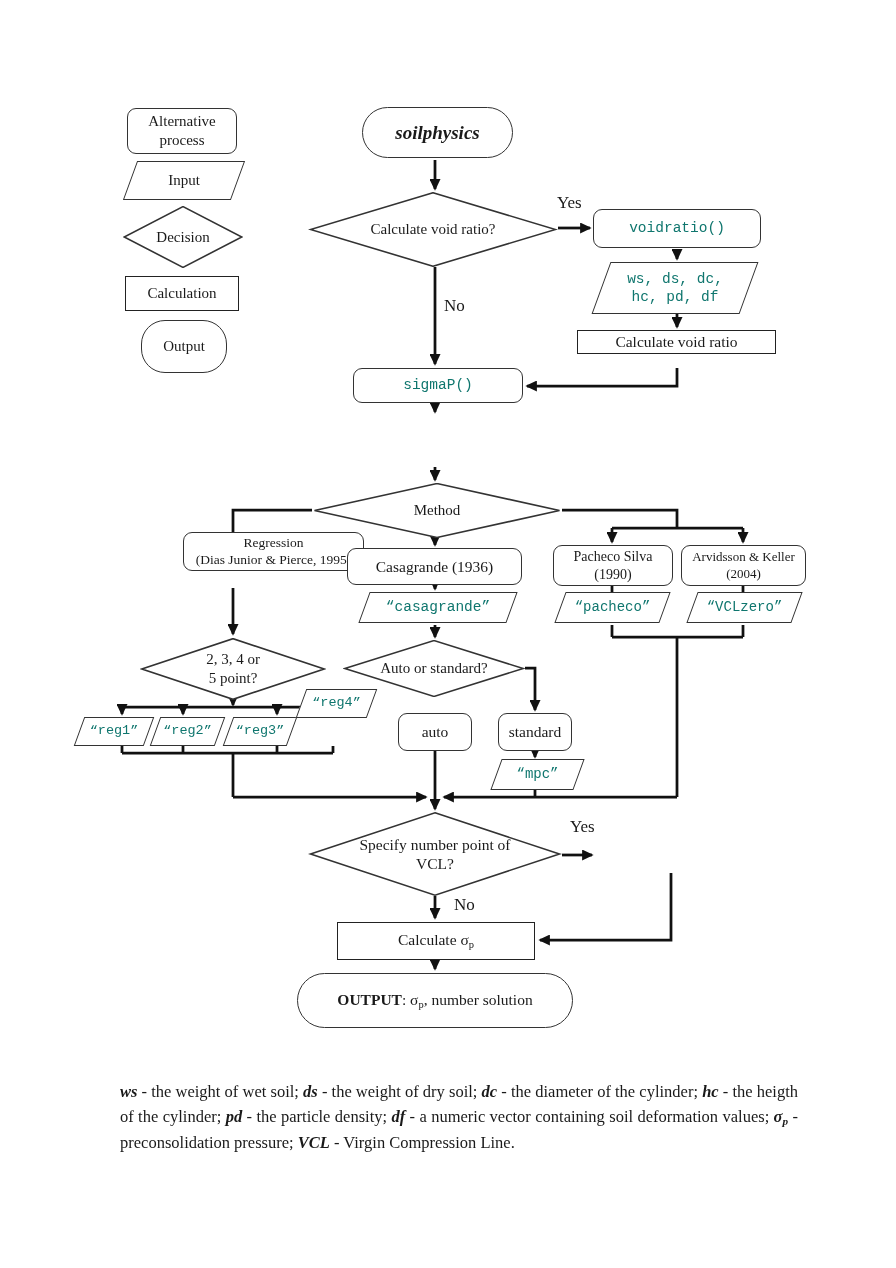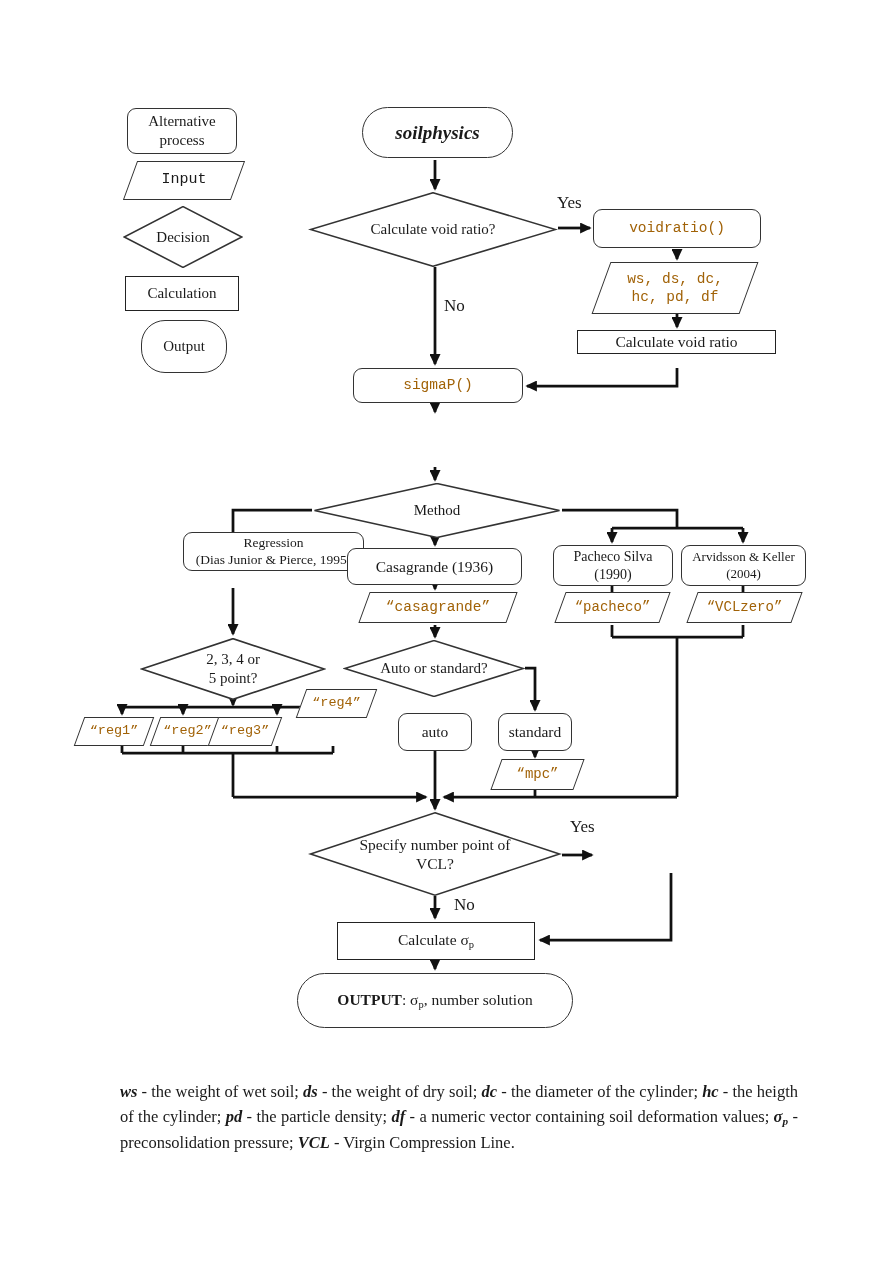--- a/index.html
+++ b/index.html
@@ -11,21 +11,21 @@
   .rounded{border:1.7px solid #333;border-radius:9px;}
   .rect{border:1.9px solid #222;}
   .stadium{border:1.8px solid #333;}
   .hollow{background:transparent;}
   .para .skew{position:absolute;left:9px;right:9px;top:0;bottom:0;background:#fff;
         border:1.6px solid #333;transform:skewX(-20deg);}
   .dia svg.shape, .para{background:transparent;}
   .dia{background:transparent;}
   .dia svg.shape{position:absolute;left:0;top:0;width:100%;height:100%;}
   .lbl{position:relative;white-space:pre-line;line-height:1.25;}
-  .mono{font-family:"Liberation Mono","DejaVu Sans Mono",monospace;color:#a16207;}
+  .mono{font-family:"Liberation Mono","DejaVu Sans Mono",monospace;color:#0f766e;}
   .it-b{font-style:italic;font-weight:bold;}
   .edge-label{position:absolute;z-index:3;font-size:17px;font-family:"Liberation Serif",serif;}
   .sub{font-size:0.68em;vertical-align:-0.28em;}
   #caption{position:absolute;left:120px;top:1062px;width:678px;z-index:2;
            font-size:16.5px;line-height:1.52;text-align:justify;}
   #caption .b{font-weight:bold;font-style:italic;}
 </style>
 </head>
 <body>
 
@@ -77,21 +77,21 @@
       <path d="M435,896 V918" marker-end="url(#ah)"></path>
       <path d="M435,960 V969" marker-end="url(#ah)"></path>
     </g>
   </svg>
 
   <div class="node rounded" style="left:127px;top:108px;width:110px;height:46px;font-size:15px;">
     <span class="lbl">Alternative
 process</span>
   </div>
 
-  <div class="node para hollow" style="left:121px;top:161px;width:126px;height:39px;font-size:15px;font-family:Liberation Mono, monospace;">
+  <div class="node para hollow" style="left:121px;top:161px;width:126px;height:39px;font-size:15px;">
     <div class="skew"></div>
     <span class="lbl">Input</span>
   </div>
 
   <div class="node dia hollow" style="left:123px;top:206px;width:120px;height:62px;font-size:15px;">
     <svg class="shape" viewBox="0 0 100 100" preserveAspectRatio="none">
       <polygon points="50,1 99,50 50,99 1,50" fill="#fff" stroke="#333" stroke-width="1.6" vector-effect="non-scaling-stroke"></polygon>
     </svg>
     <span class="lbl">Decision</span>
   </div>
@@ -191,21 +191,21 @@
   </div>
 
   <div class="node para hollow" style="left:70px;top:717px;width:88px;height:29px;font-size:13.5px;">
     <div class="skew"></div>
     <span class="lbl mono">“reg1”</span>
   </div>
   <div class="node para hollow" style="left:146px;top:717px;width:83px;height:29px;font-size:13.5px;">
     <div class="skew"></div>
     <span class="lbl mono">“reg2”</span>
   </div>
-  <div class="node para hollow" style="left:204px;top:717px;width:82px;height:29px;font-size:13.5px;align-items:center;">
+  <div class="node para hollow" style="left:219px;top:717px;width:82px;height:29px;font-size:13.5px;align-items:center;">
     <div class="skew"></div>
     <span class="lbl mono">“reg3”</span>
   </div>
   <div class="node para hollow" style="left:292px;top:689px;width:89px;height:29px;font-size:13.5px;">
     <div class="skew"></div>
     <span class="lbl mono">“reg4”</span>
   </div>
 
   <div class="node rounded" style="left:398px;top:713px;width:74px;height:38px;font-size:15.5px;">
     <span class="lbl">auto</span>

